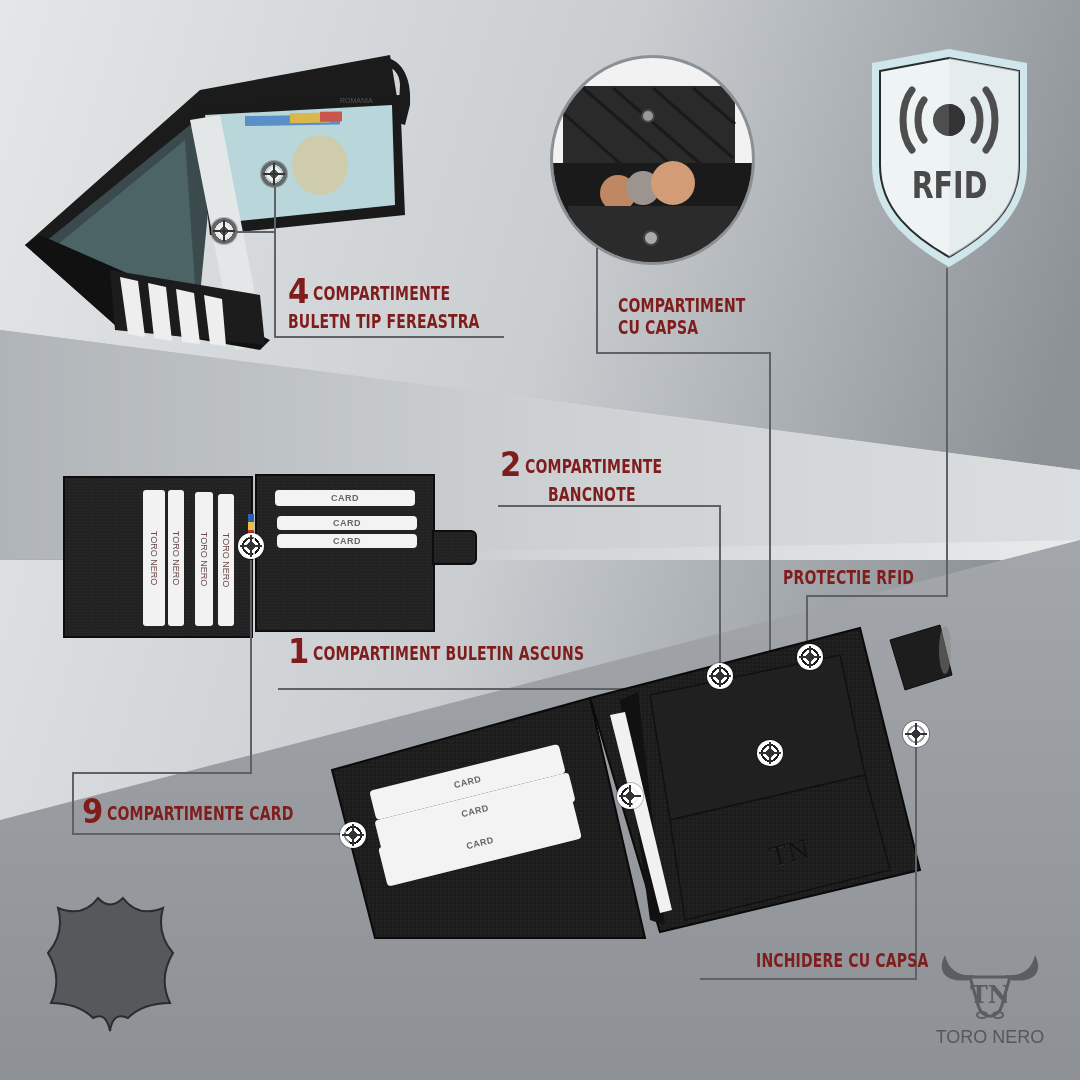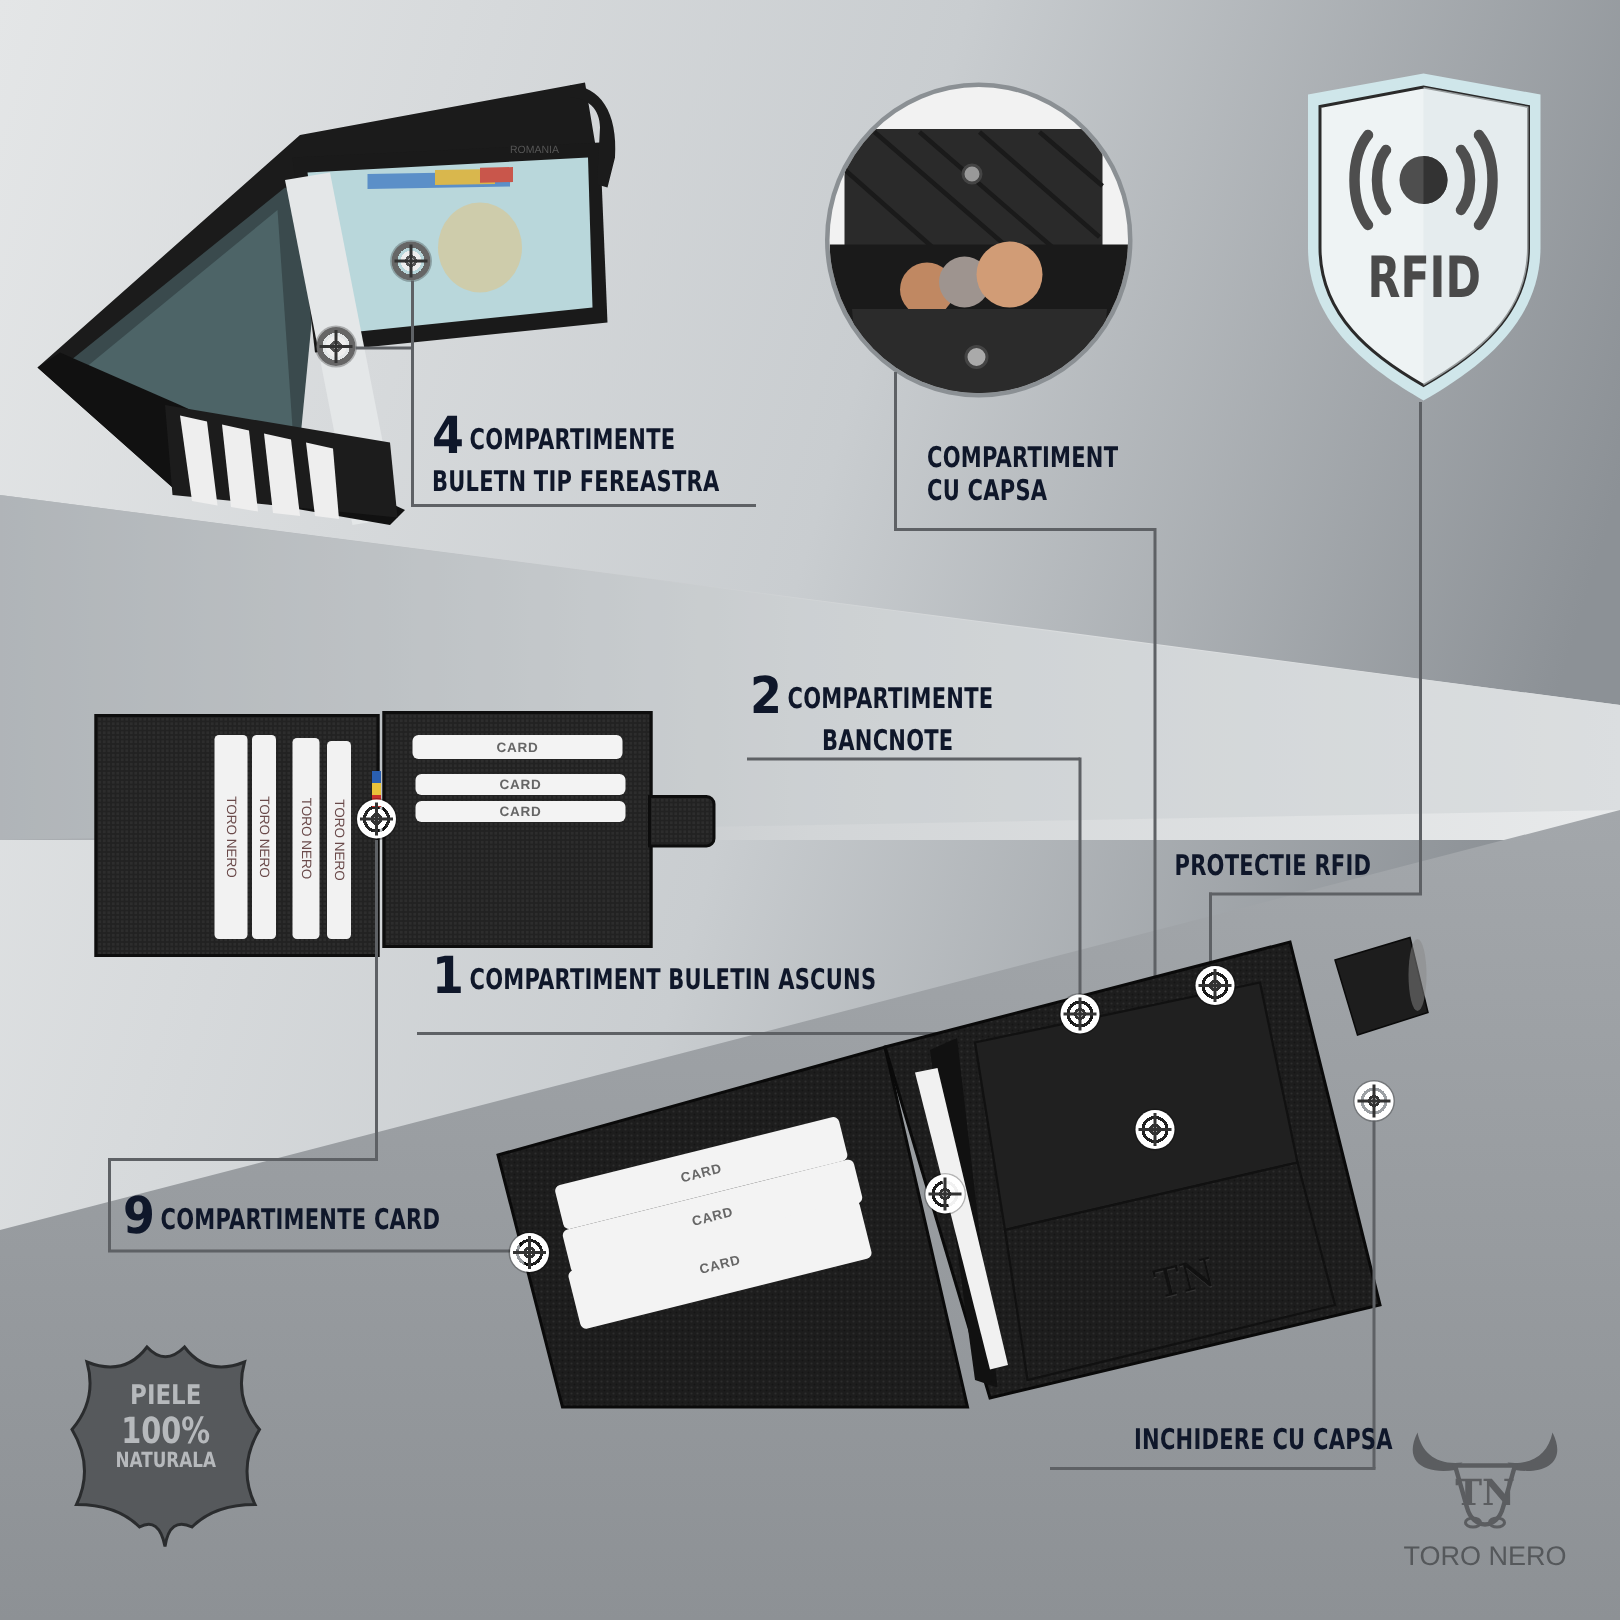--- a/index.html
+++ b/index.html
@@ -9,21 +9,21 @@
     font-family: "DejaVu Sans", sans-serif;
     background: #9ea3a7;
   }
   .bg { position: absolute; inset: 0; }
   .abs { position: absolute; }
   .label {
     position: absolute;
     font-family: "DejaVu Sans Condensed", "DejaVu Sans", sans-serif;
     font-stretch: condensed;
     font-weight: bold;
-    color: #0f172a;
+    color: #7f1d1d;
     letter-spacing: 0.2px;
     line-height: 1.15;
     white-space: nowrap;
     text-transform: uppercase;
   }
   .label .num { font-size: 34px; vertical-align: -3px; margin-right: 4px; }
   .label .txt { font-size: 19px; transform: scaleX(0.82); display: inline-block; transform-origin: left center; }
   .line { position: absolute; background: #5e6165; }
   .target {
     position: absolute; width: 26px; height: 26px; border-radius: 50%;
@@ -247,25 +247,20 @@
 <div class="line" style="left:700px;top:978px;width:217px;height:2px;"></div>
 
 <div class="label" style="left:756px;top:950px;">
   <span class="txt">INCHIDERE CU CAPSA</span>
 </div>
 
 <div class="abs" style="left:38px;top:893px;width:145px;height:140px;">
   <svg width="145" height="140" viewBox="0 0 145 140">
     <path d="M20,15 Q45,25 60,5 Q72,18 85,5 Q100,25 125,15 Q118,40 135,60 Q120,85 132,110 Q105,110 90,125 Q75,118 72,138 Q68,118 55,125 Q40,110 13,110 Q25,85 10,60 Q27,40 20,15 Z" fill="#56595c" stroke="#2a2c2e" stroke-width="2"></path>
   </svg>
-  <div style="position:absolute;left:0;top:28px;width:145px;text-align:center;color:#b6b9bc;font-weight:bold;font-family:'DejaVu Sans',sans-serif;line-height:1.1;">
-    <div style="font-size:18px;transform:scaleX(0.85);">PIELE</div>
-    <div style="font-size:24px;transform:scaleX(0.8);">100%</div>
-    <div style="font-size:14px;transform:scaleX(0.8);">NATURALA</div>
-  </div>
 </div>
 
 <div class="abs" style="left:930px;top:945px;width:120px;height:110px;">
   <svg width="120" height="80" viewBox="0 0 120 80">
     <path d="M15,10 C5,30 20,38 40,35 L45,30 C28,32 18,24 15,10 Z" fill="#5b5d60"></path>
     <path d="M105,10 C115,30 100,38 80,35 L75,30 C92,32 102,24 105,10 Z" fill="#5b5d60"></path>
     <path d="M40,32 L80,32 L72,60 C68,75 52,75 48,60 Z" fill="none" stroke="#5b5d60" stroke-width="3"></path>
     <text x="60" y="58" text-anchor="middle" font-family="DejaVu Serif, serif" font-size="24" font-weight="bold" fill="#5b5d60">TN</text>
     <ellipse cx="52" cy="70" rx="5" ry="3" fill="none" stroke="#5b5d60" stroke-width="2"></ellipse>
     <ellipse cx="68" cy="70" rx="5" ry="3" fill="none" stroke="#5b5d60" stroke-width="2"></ellipse>

